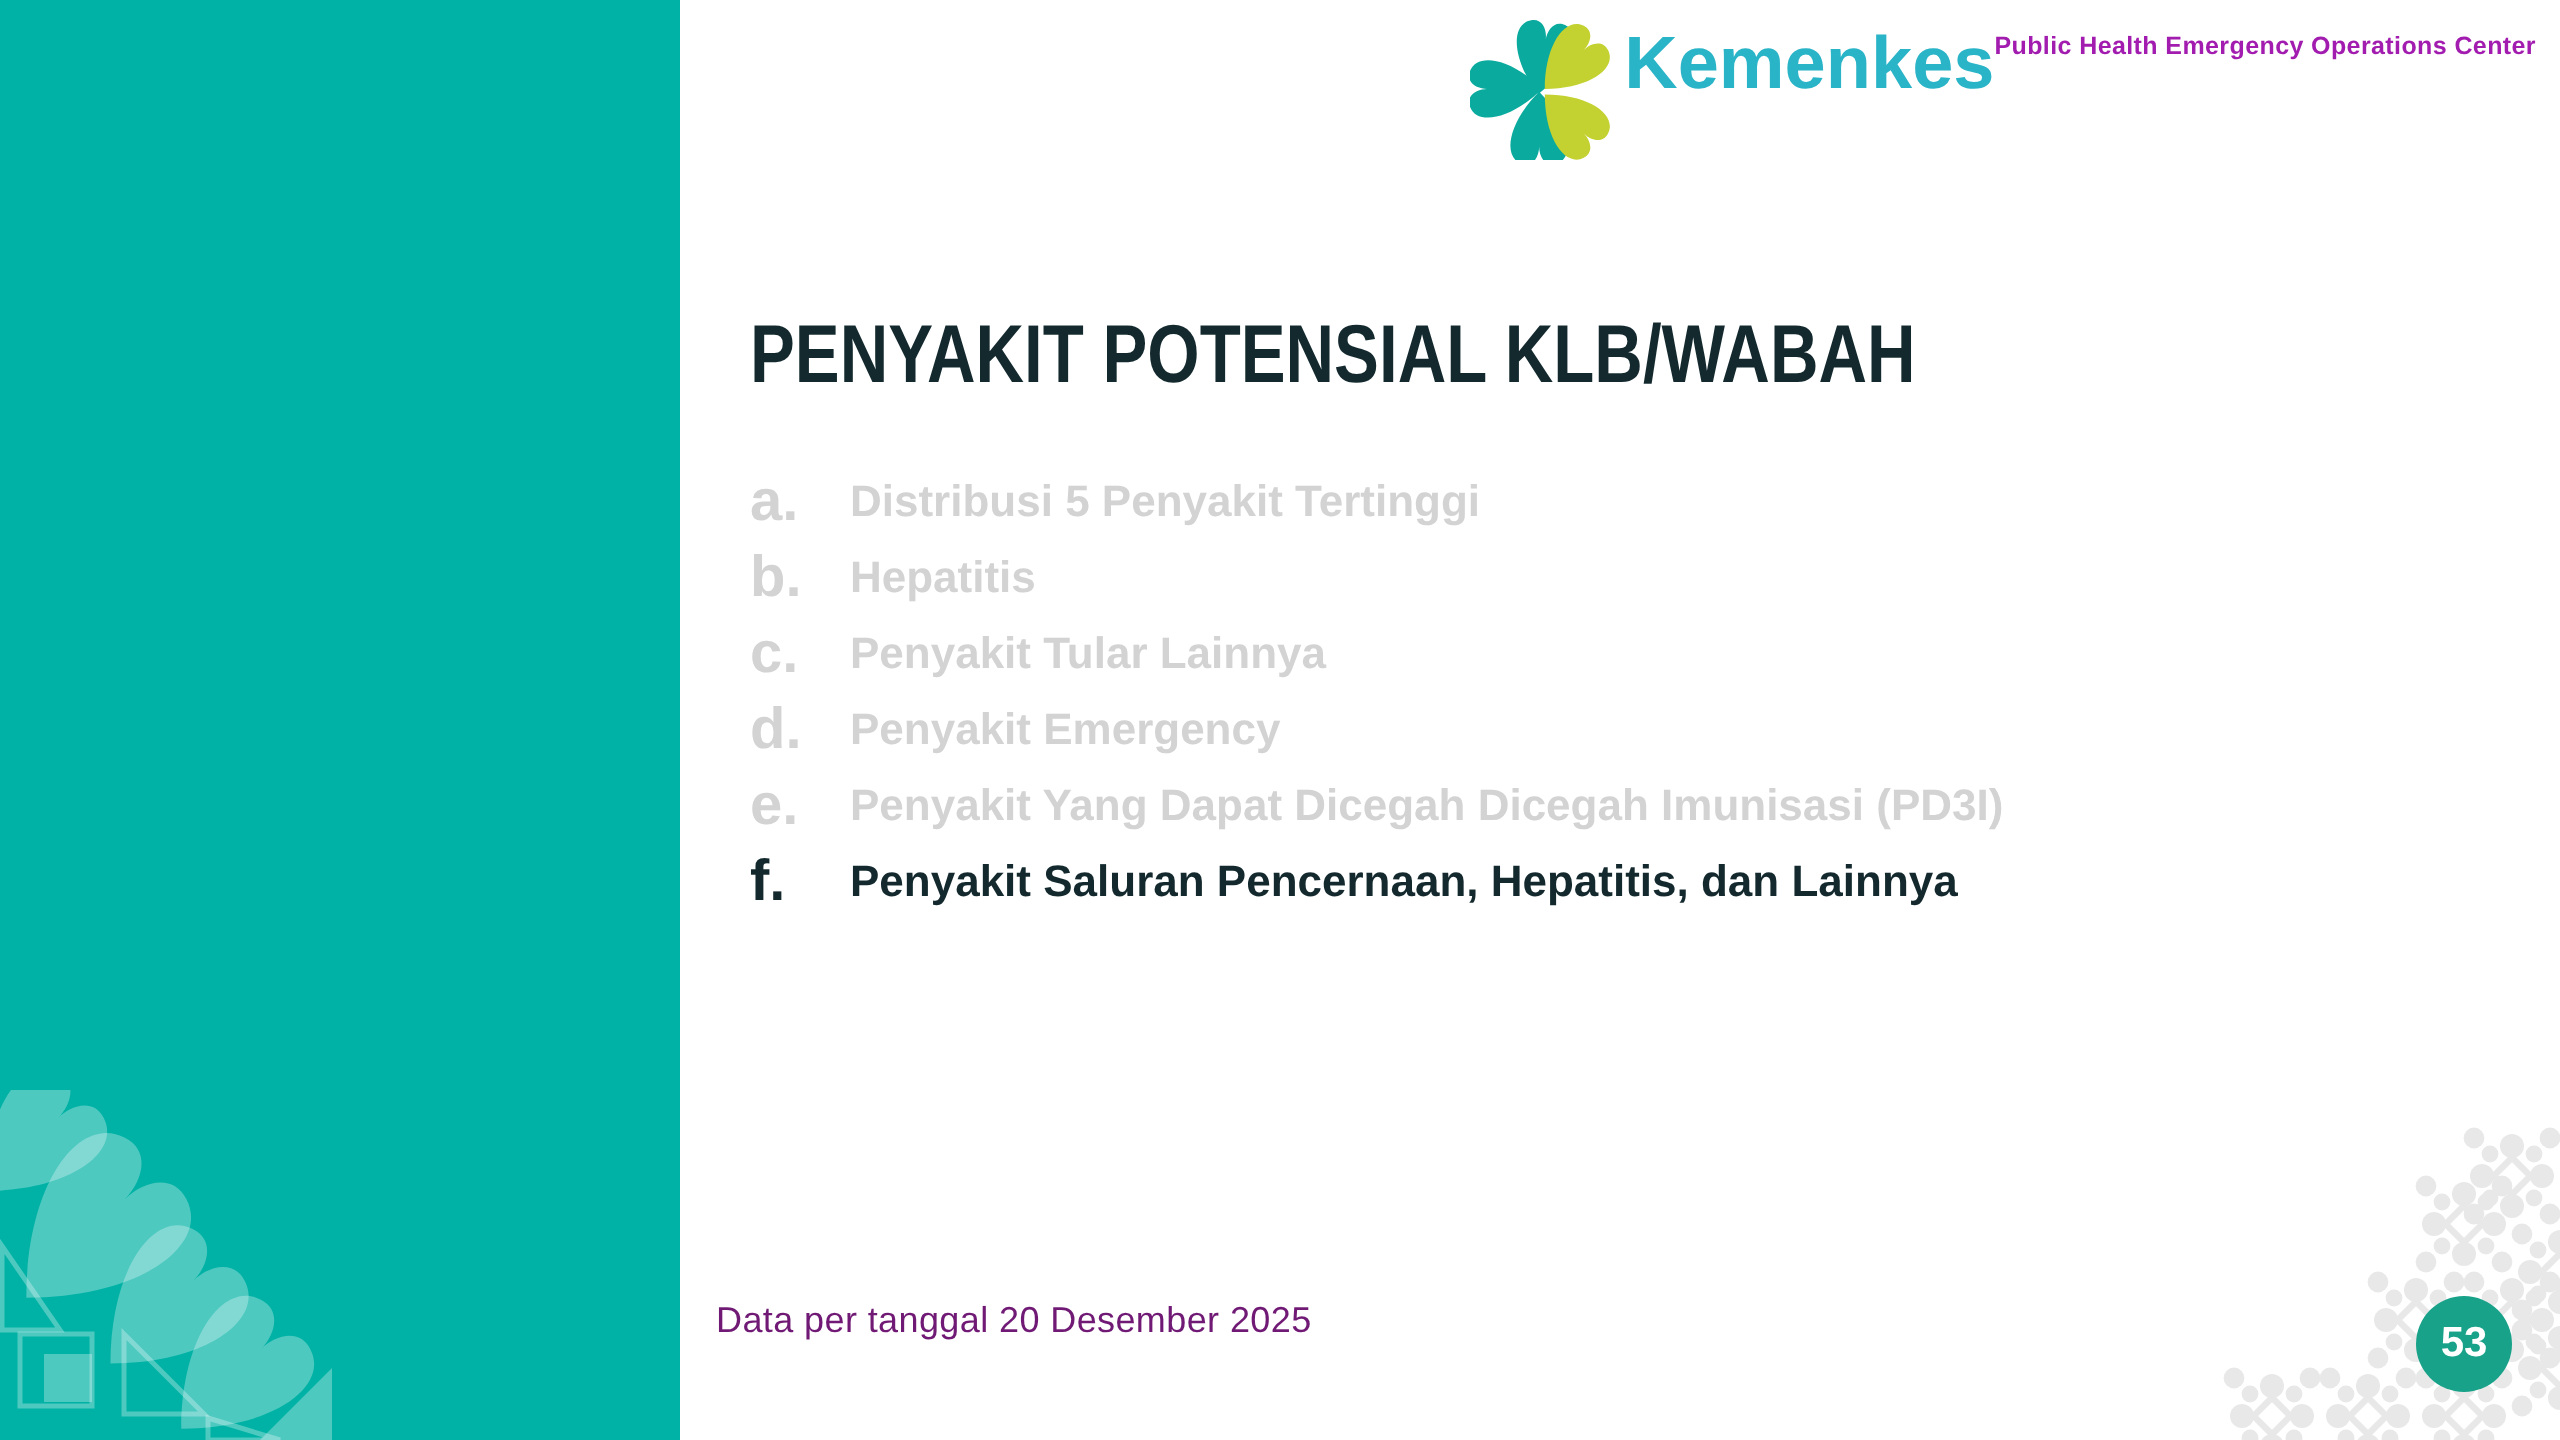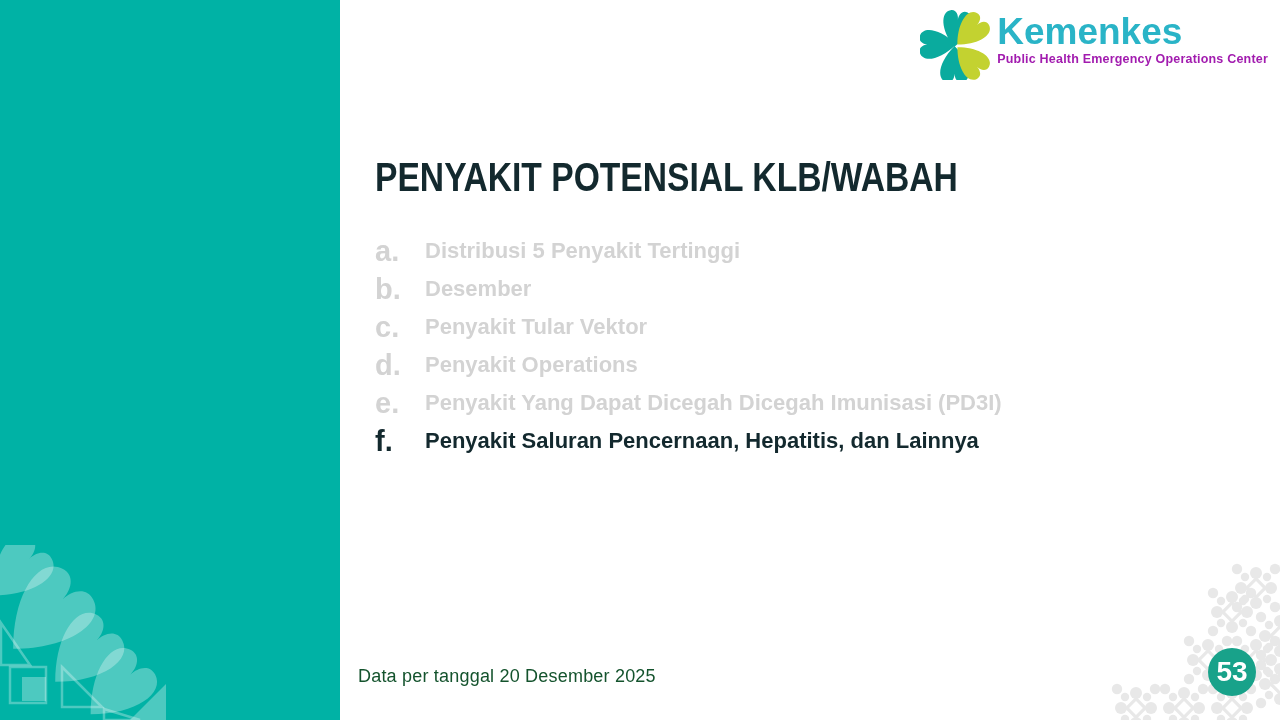--- a/index.html
+++ b/index.html
@@ -16,21 +16,21 @@
     background:#00b2a5;
   }
   .sidebar-pattern{position:absolute;left:0;bottom:0;}
 
   
   .logo{
     position:absolute;top:6px;right:12px;
     display:flex;align-items:flex-start;gap:5px;
   }
   .logo-icon{width:72px;height:74px;}
-  .logo-text{display:flex;flex-direction:column;padding-top:8px;}
+  .logo-text{display:flex;flex-direction:row;padding-top:8px;}
   .logo-name{
     font-size:37px;font-weight:bold;color:#2ab4c7;line-height:36px;letter-spacing:0px;
   }
   .logo-tagline{
     font-size:12.5px;font-weight:bold;color:#a21caf;letter-spacing:.2px;margin-top:2px;
   }
 
   
   .title{
     position:absolute;left:375px;top:156px;
@@ -47,30 +47,30 @@
     font-size:29px;font-weight:bold;line-height:38px;color:#d3d3d3;
   }
   .list-item .text{
     width:800px;
     font-size:22px;font-weight:bold;line-height:38px;color:#d3d3d3;
   }
   .list-item.active .letter,.list-item.active .text{color:#13292e;}
 
   
   .footer-note{
-    position:absolute;left:358px;top:666px;
-    font-size:18px;color:#14532d;letter-spacing:.2px;
+    position:absolute;left:358px;top:650px;
+    font-size:18px;color:#701a75;letter-spacing:.2px;
   }
 
   
   .page-badge{
     position:absolute;right:24px;bottom:24px;width:48px;height:48px;
     border-radius:50%;background:#18a28a;
     display:flex;align-items:center;justify-content:center;
-    color:#ffffff;font-size:28px;font-weight:bold;z-index:3;
+    color:#ffffff;font-size:21px;font-weight:bold;z-index:3;
   }
 
   .corner-pattern{position:absolute;right:0;bottom:0;z-index:1;}
 </style>
 </head>
 <body>
 
 <div class="slide">
 
   <div class="sidebar">
@@ -118,29 +118,29 @@
 
   <div class="title">PENYAKIT POTENSIAL KLB/WABAH</div>
 
   <div class="list">
       <div class="list-item">
         <span class="letter">a.</span>
         <span class="text">Distribusi 5 Penyakit Tertinggi</span>
       </div>
       <div class="list-item">
         <span class="letter">b.</span>
-        <span class="text">Desember</span>
+        <span class="text">Hepatitis</span>
       </div>
       <div class="list-item">
         <span class="letter">c.</span>
-        <span class="text">Penyakit Tular Vektor</span>
+        <span class="text">Penyakit Tular Lainnya</span>
       </div>
       <div class="list-item">
         <span class="letter">d.</span>
-        <span class="text">Penyakit Operations</span>
+        <span class="text">Penyakit Emergency</span>
       </div>
       <div class="list-item">
         <span class="letter">e.</span>
         <span class="text">Penyakit Yang Dapat Dicegah Dicegah Imunisasi (PD3I)</span>
       </div>
       <div class="list-item active">
         <span class="letter">f.</span>
         <span class="text">Penyakit Saluran Pencernaan, Hepatitis, dan Lainnya</span>
       </div>
     </div>

